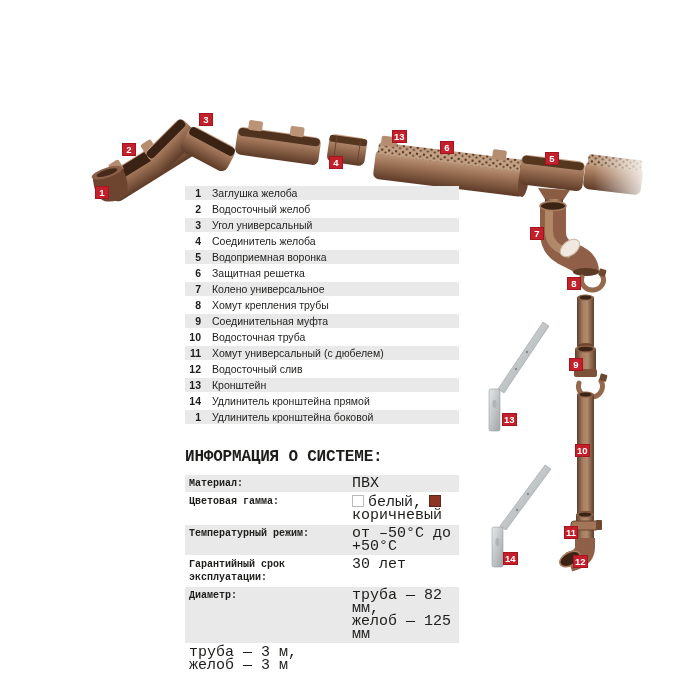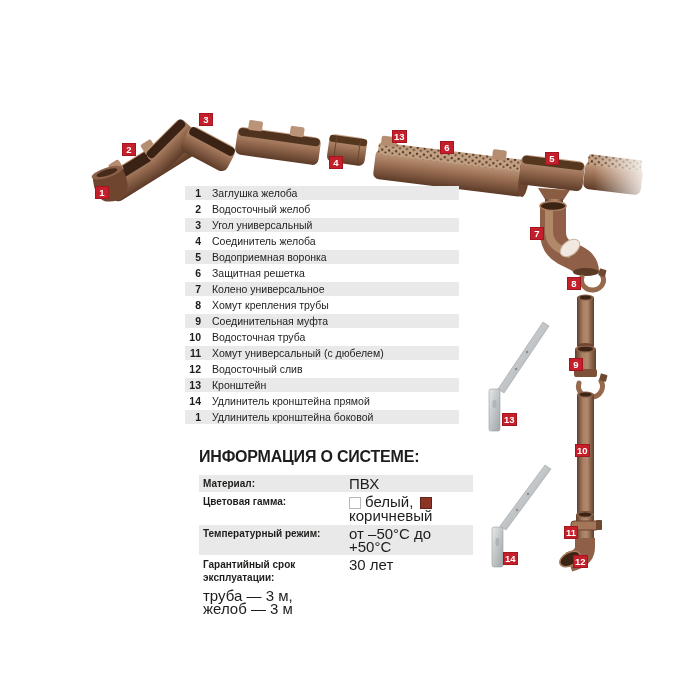--- a/index.html
+++ b/index.html
@@ -11,25 +11,25 @@
   .marker{position:absolute;min-width:10px;height:13px;padding:0 2px;background:#c4202c;
           color:#fff;font-size:9.5px;font-weight:bold;line-height:13px;text-align:center;
           box-shadow:inset 0 0 0 1px rgba(110,0,10,.35);}
   
   .parts-table{position:absolute;left:185px;top:186px;width:274px;}
   .prow{display:flex;align-items:center;height:14px;margin-bottom:2px;font-size:10.5px;}
   .prow.odd{background:#e9e9e9;}
   .pnum{width:16px;text-align:right;font-weight:bold;flex-shrink:0;}
   .pname{margin-left:11px;white-space:nowrap;text-align:center;}
   
-  .info{position:absolute;left:199px;top:448px;width:274px;}
+  .info{position:absolute;left:185px;top:448px;width:274px;font-family:Liberation Mono, monospace;}
   .info h2{margin:0 0 9px 0;font-size:16px;font-weight:bold;letter-spacing:-0.2px;white-space:nowrap;}
   .irow{display:flex;padding:2px 0 2px 4px;margin-bottom:1px;font-size:10px;line-height:13px;}
   .irow.odd{background:#e9e9e9;}
-  .ilabel{width:146px;font-weight:bold;flex-shrink:0;}
+  .ilabel{width:163px;font-weight:bold;flex-shrink:0;}
   .ivalue{font-size:15px;}
   .swatch{display:inline-block;width:10px;height:10px;border:1px solid transparent;
           margin-right:4px;vertical-align:-1.5px;}
   .swtext{margin-right:7px;}
 </style>
 </head>
 <body>
 
 <div class="canvas">
 
@@ -291,20 +291,27 @@
           <span class="ivalue">
             <div class="vline">от –50°C до +50°C</div>
           </span>
         </div>
         <div class="irow">
           <span class="ilabel">Гарантийный срок эксплуатации:</span>
           <span class="ivalue">
             <div class="vline">30 лет</div>
           </span>
         </div>
+        <div class="irow odd">
+          <span class="ilabel">Диаметр:</span>
+          <span class="ivalue">
+            <div class="vline">труба — 82 мм,</div>
+            <div class="vline">желоб — 125 мм</div>
+          </span>
+        </div>
         <div class="irow">
           <span class="ivalue">
             <div class="vline">труба — 3 м,</div>
             <div class="vline">желоб — 3 м</div>
           </span>
         </div>
       </div>
   </div>
 
 </div>

